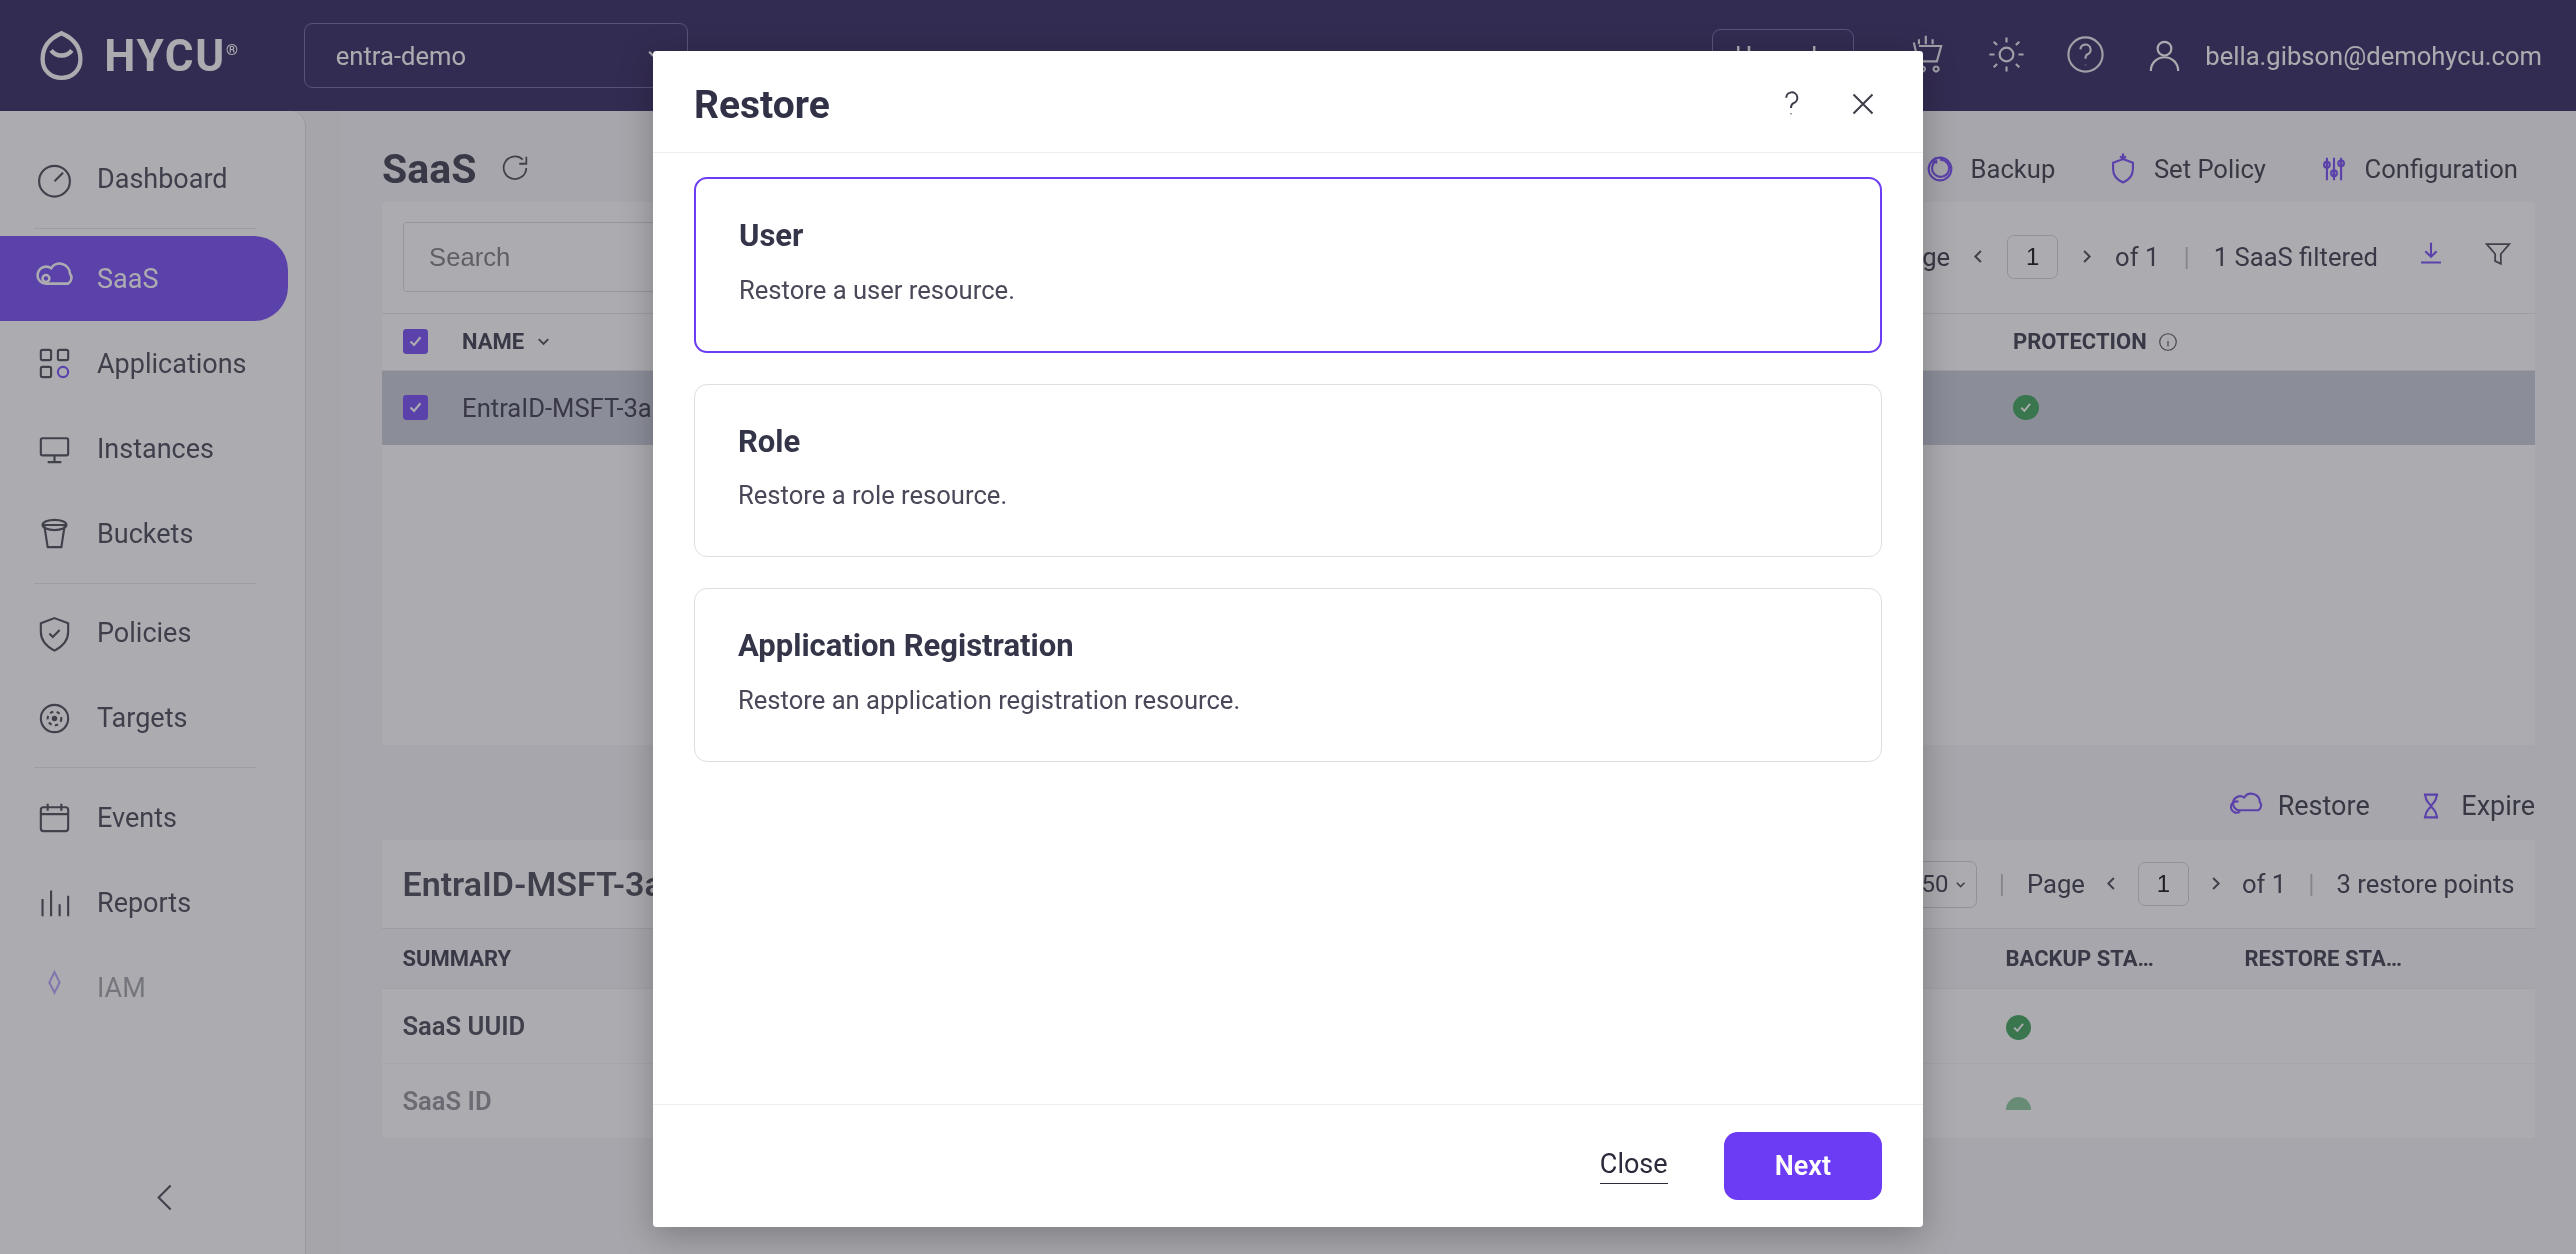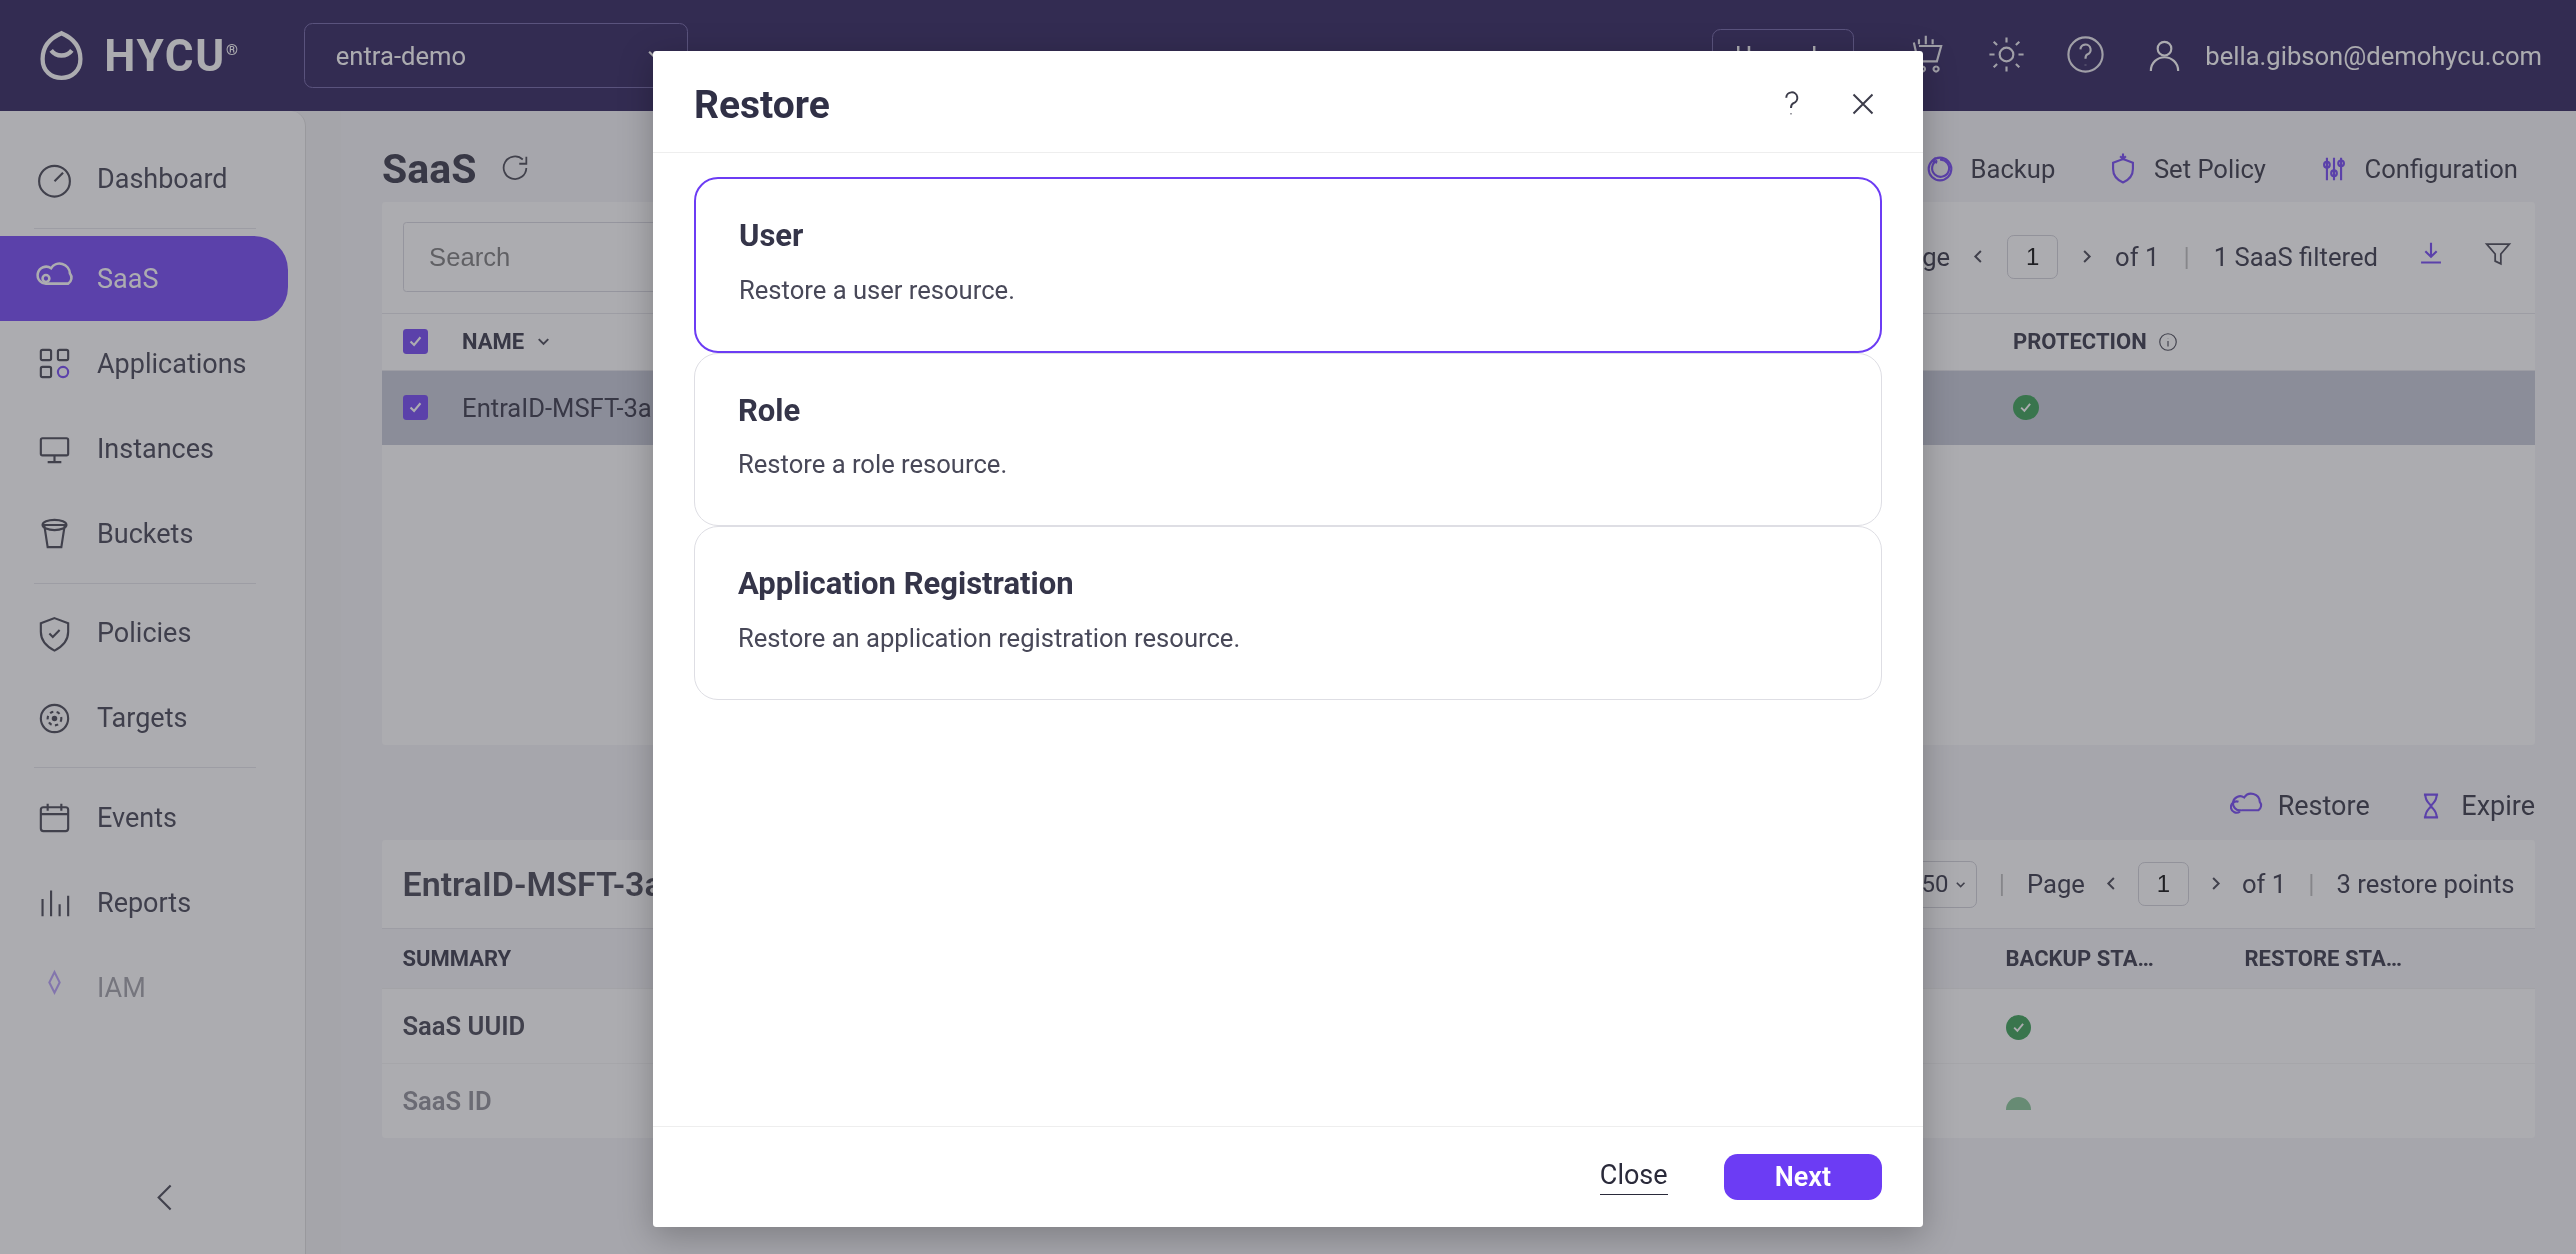--- a/index.html
+++ b/index.html
@@ -159,34 +159,35 @@
   .modal-head .spacer{flex:1;}
   .modal-head .head-icon { margin-left: 34px; }
   .modal-head .head-icon svg{width:38px;height:38px;stroke:#2c2c3e;}
 
   .modal-body {
     flex: 1; overflow-y: auto; padding: 24px 41px; position:relative;
   }
   .modal-body::-webkit-scrollbar{width:12px;}
   .modal-body::-webkit-scrollbar-thumb{background:#c4c4cc;border-radius:6px;}
   .option-card {
-    border: 1.7px solid #dedee4; border-radius: 24px; padding: 38px 43px 46px 43px;
+    border: 1.7px solid #dedee4; border-radius: 13px; padding: 38px 43px 46px 43px;
+    margin-bottom: 31px;
   }
   .option-card.selected { border-color: #6c3cf4; border-width: 2.6px; }
   .option-title { font-size: 31px; font-weight: 700; color: #353549; margin-bottom: 20.5px; }
   .option-desc  { font-size: 25.6px; color: #484858; }
 
   .modal-foot {
     border-top: 0.9px solid #eee; padding: 27px 41px;
     display: flex; justify-content: flex-end; align-items: center; gap: 56px;
   }
   .btn-close { font-size: 27px; color: #2a2a3a; border-bottom: 1.7px solid #2a2a3a; padding-bottom: 3.4px; }
   .btn-next  {
     background: #6c3cf4; color: #fff; font-size: 27px; font-weight: 600;
-    padding: 7px 51px; border-radius: 13.6px;
+    padding: 18px 51px; border-radius: 13.6px;
   }
 
   
   .stroke-icon{fill:none;stroke:#3c3c4a;stroke-width:2.5;}
   .stroke-icon-white{fill:none;stroke:#fff;stroke-width:2.5;}
   .stroke-icon-purple{fill:none;stroke:#6c3cf4;stroke-width:3;}
 </style>
 </head>
 <body>
 

